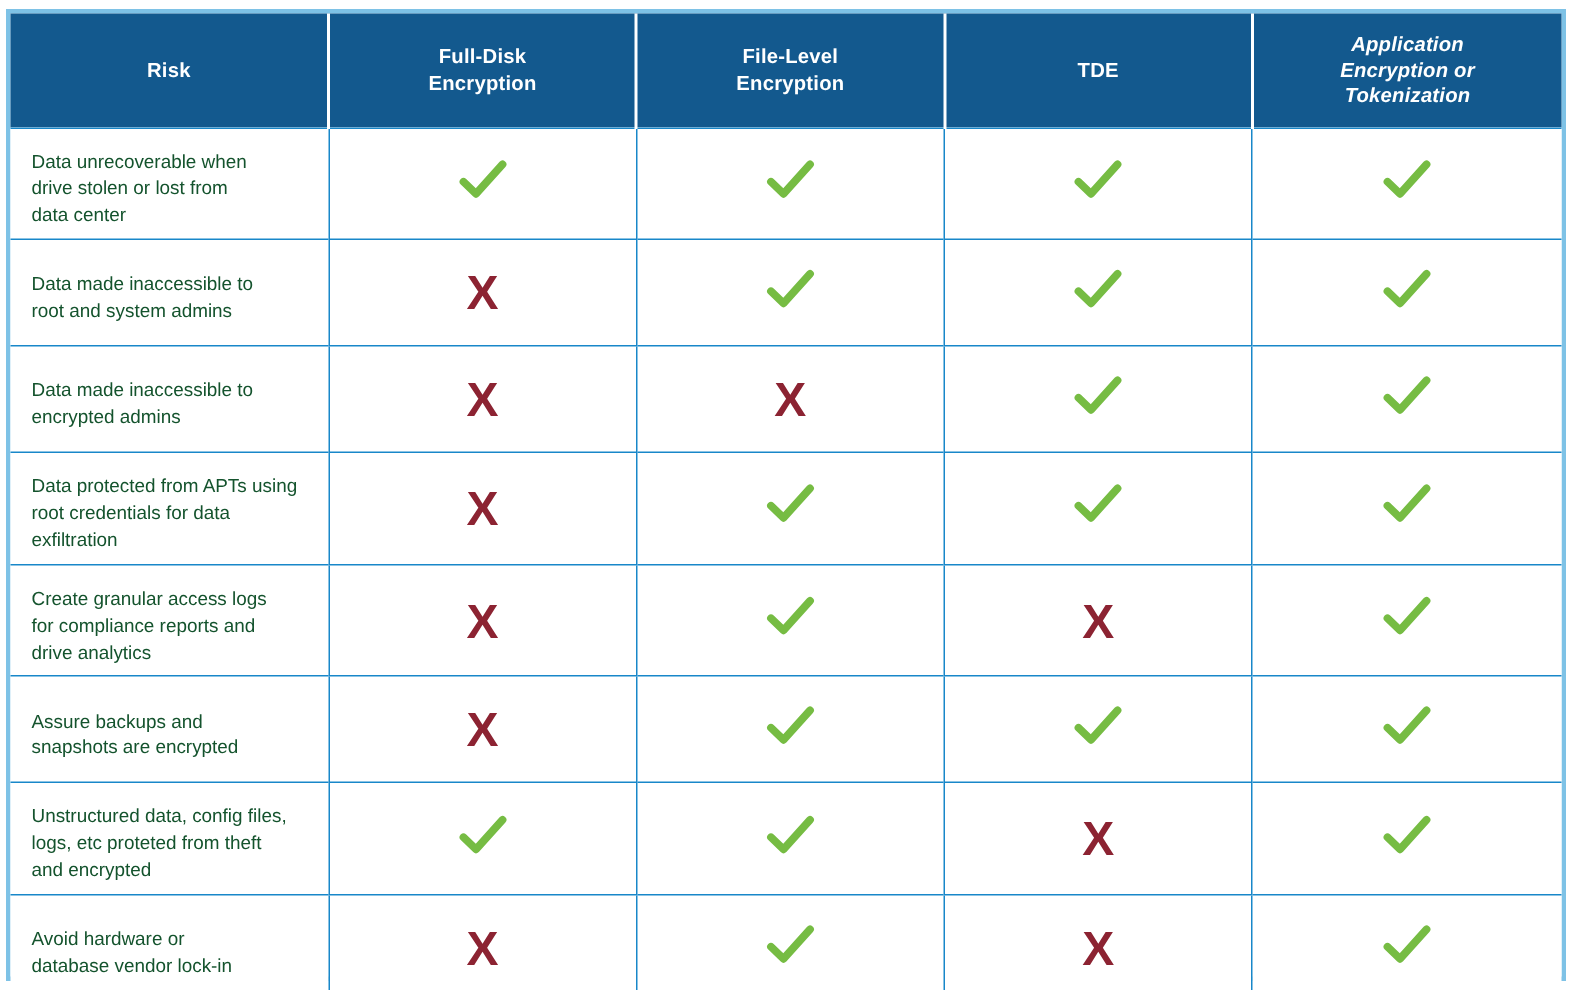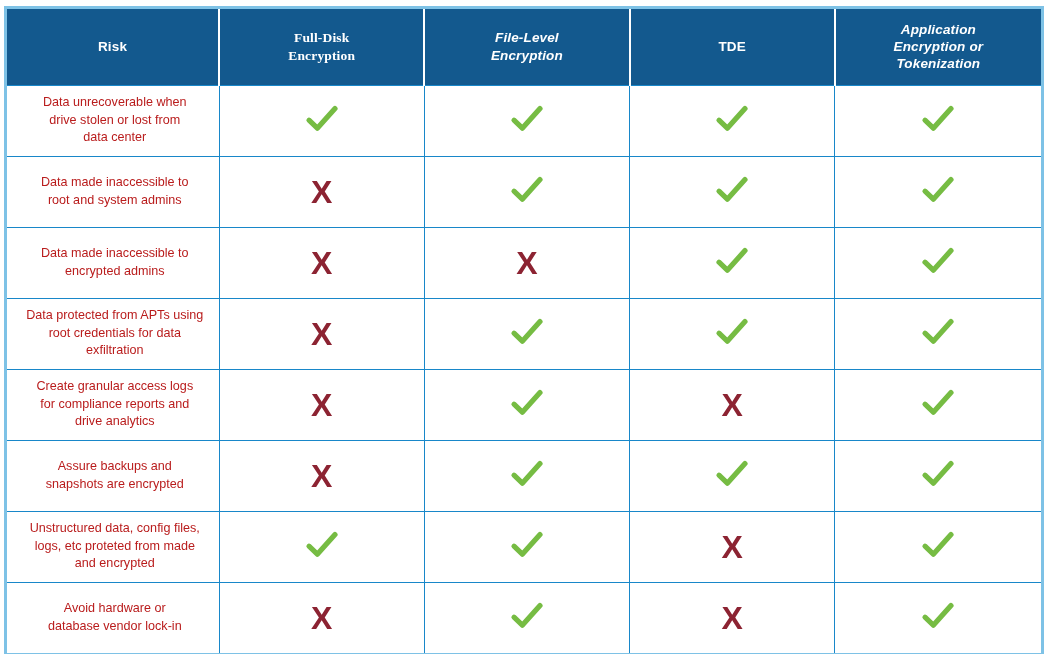--- a/index.html
+++ b/index.html
@@ -64,25 +64,25 @@
     border-top: 1.5px solid #1887c9;
     border-right: 1.5px solid #1887c9;
     vertical-align: middle;
     background: #ffffff;
   }
   tbody td:last-child {
     border-right: none;
   }
 
   td.risk {
-    padding: 6px 10px 6px 14px;
+    padding: 14px 10px 6px 14px;
     font-size: 12.6px;
     line-height: 1.42;
-    color: #b91c1c;
-    text-align: center;
+    color: #14532d;
+    text-align: left;
   }
   td.risk .rl {
     display: block;
   }
 
   td.mark {
     text-align: center;
     padding: 0;
   }
 
@@ -107,25 +107,25 @@
 </head>
 <body>
 
 <div class="table-wrap">
   <table class="cmp">
     <thead>
       <tr id="header-row">
           <th style="width: 20.6%; margin-left: 12px;">
             <span class="hl">Risk</span>
           </th>
-          <th style="width: 19.8%; font-family: Liberation Serif, serif;">
+          <th style="width: 19.8%;">
             <span class="hl">Full-Disk</span>
             <span class="hl">Encryption</span>
           </th>
-          <th style="width: 19.8%; font-style: italic;">
+          <th style="width: 19.8%;">
             <span class="hl">File-Level</span>
             <span class="hl">Encryption</span>
           </th>
           <th style="width: 19.8%; margin-top: 16px;">
             <span class="hl">TDE</span>
           </th>
           <th style="width: 20%;">
             <span class="hl">Application</span>
             <span class="hl">Encryption or</span>
             <span class="hl">Tokenization</span>
@@ -225,21 +225,21 @@
           <td class="mark"><span class="glyph check"><svg viewBox="0 0 34 34" xmlns="http://www.w3.org/2000/svg">
                 <path d="M4 18.2 L12.3 26.2 L30 6.6" fill="none" stroke="#76bc43" stroke-width="5.2" stroke-linecap="round" stroke-linejoin="round"></path>
               </svg></span></td>
           <td class="mark"><span class="glyph check"><svg viewBox="0 0 34 34" xmlns="http://www.w3.org/2000/svg">
                 <path d="M4 18.2 L12.3 26.2 L30 6.6" fill="none" stroke="#76bc43" stroke-width="5.2" stroke-linecap="round" stroke-linejoin="round"></path>
               </svg></span></td>
         </tr>
         <tr>
           <td class="risk">
             <span class="rl">Unstructured data, config files,</span>
-            <span class="rl">logs, etc proteted from made</span>
+            <span class="rl">logs, etc proteted from theft</span>
             <span class="rl">and encrypted</span>
           </td>
           <td class="mark"><span class="glyph check"><svg viewBox="0 0 34 34" xmlns="http://www.w3.org/2000/svg">
                 <path d="M4 18.2 L12.3 26.2 L30 6.6" fill="none" stroke="#76bc43" stroke-width="5.2" stroke-linecap="round" stroke-linejoin="round"></path>
               </svg></span></td>
           <td class="mark"><span class="glyph check"><svg viewBox="0 0 34 34" xmlns="http://www.w3.org/2000/svg">
                 <path d="M4 18.2 L12.3 26.2 L30 6.6" fill="none" stroke="#76bc43" stroke-width="5.2" stroke-linecap="round" stroke-linejoin="round"></path>
               </svg></span></td>
           <td class="mark"><span class="glyph cross" style="color: rgb(140, 35, 50);">X</span></td>
           <td class="mark"><span class="glyph check"><svg viewBox="0 0 34 34" xmlns="http://www.w3.org/2000/svg">

